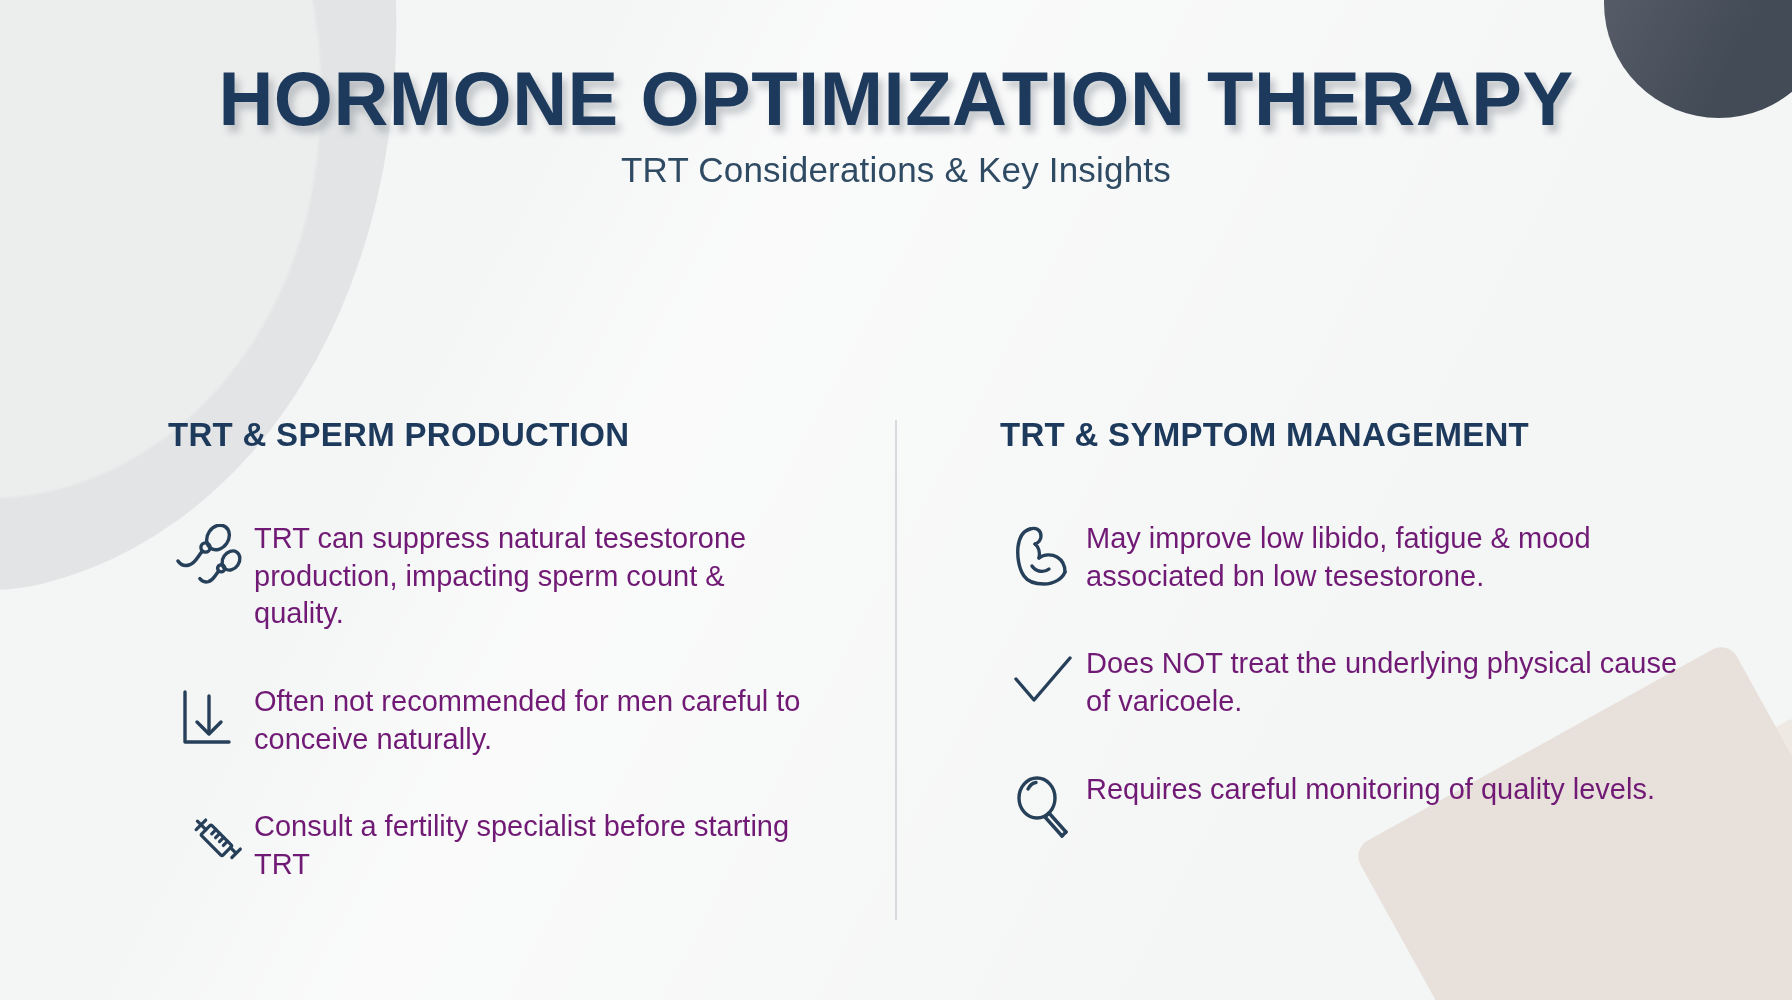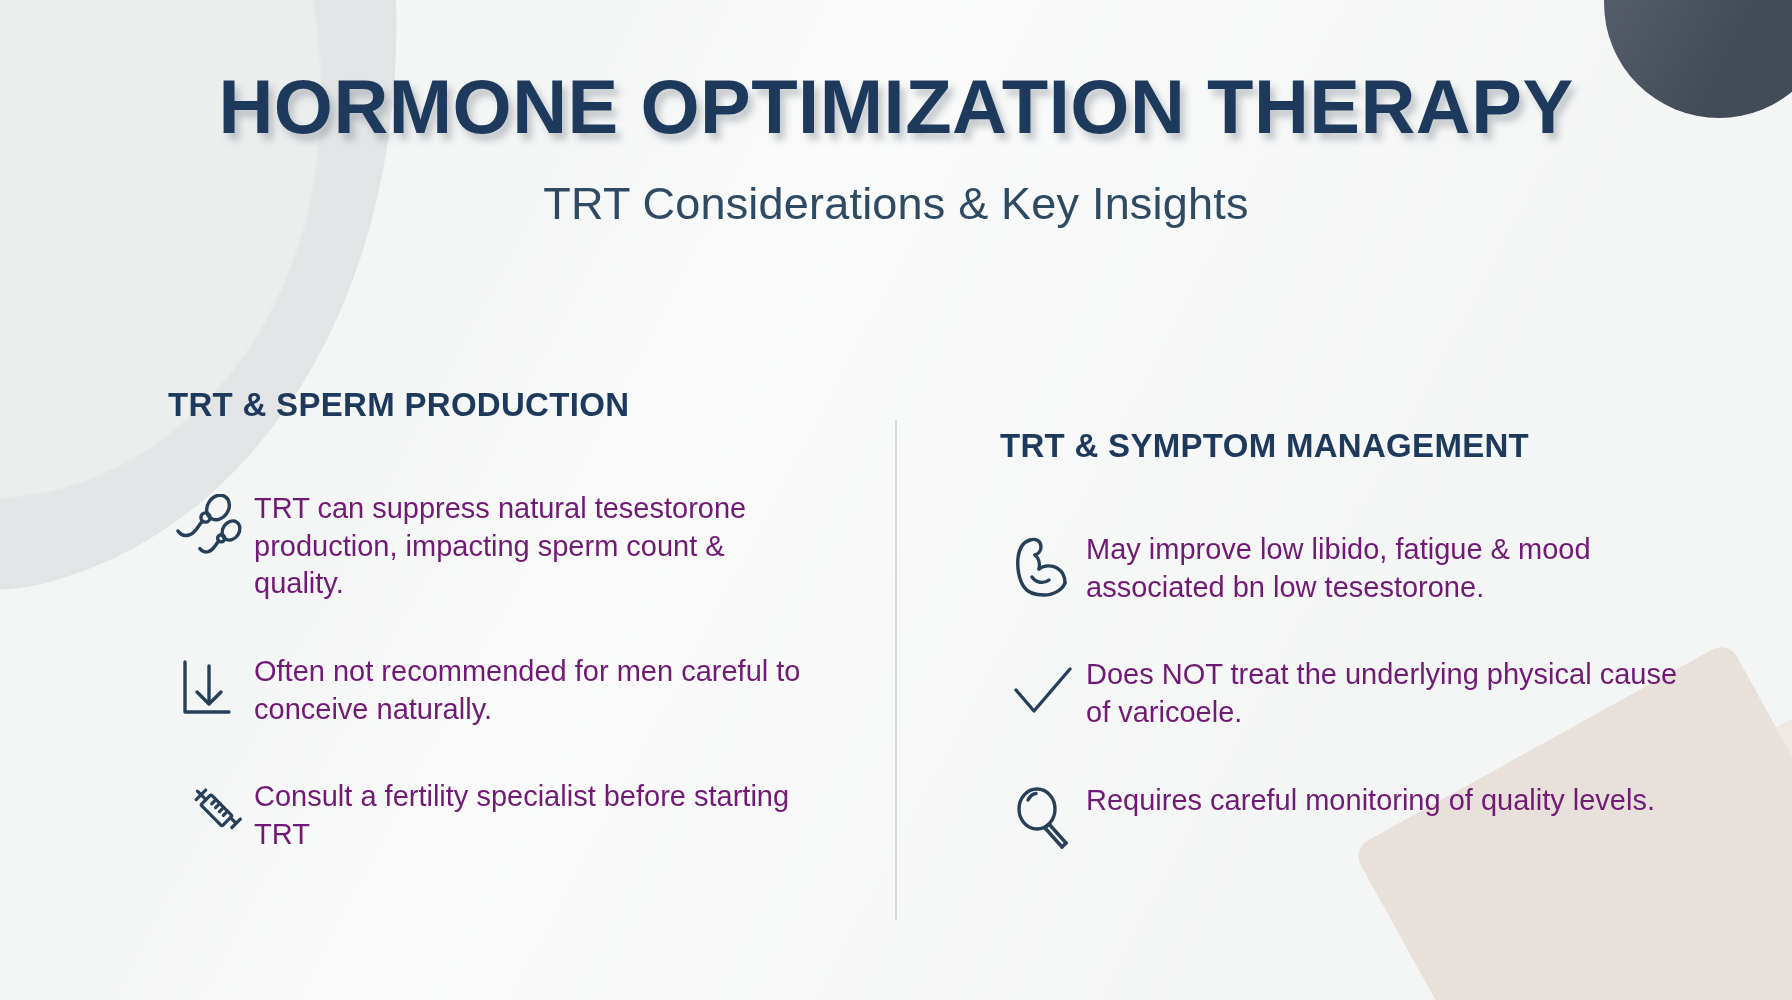--- a/index.html
+++ b/index.html
@@ -93,49 +93,48 @@
     z-index: 3;
     width: 100%;
     height: 100%;
   }
 
   .title-block {
     padding-top: 58px;
     text-align: center;
   }
   .title {
-    margin: 8px;
+    margin: 0;
     color: #1d3a5c;
     font-family: "Liberation Sans Narrow", "Liberation Sans", sans-serif;
     font-size: 76px;
     font-weight: bold;
     line-height: 1.08;
     letter-spacing: 0.5px;
     text-transform: uppercase;
     transform: scaleX(1.0);
     text-shadow: 5px 7px 7px rgba(120,128,138,0.40);
   }
   .title .line2 { display: block; }
 
   .subtitle {
-    margin: 30px 0 0 0;
+    margin: 10px 0 0 0;
     color: #2f4a63;
-    font-size: 45px;
+    font-size: 35px;
     font-weight: normal;
     letter-spacing: 0.2px;
   }
 
   .columns {
     position: absolute;
-    top: 386px;
+    top: 416px;
     left: 0;
     width: 100%;
     display: flex;
     justify-content: flex-start;
-    align-items: flex-end;
   }
   .column {
     box-sizing: border-box;
   }
   .column-left {
     width: 880px;
     padding-left: 168px;
     padding-right: 60px;
   }
   .column-right {

